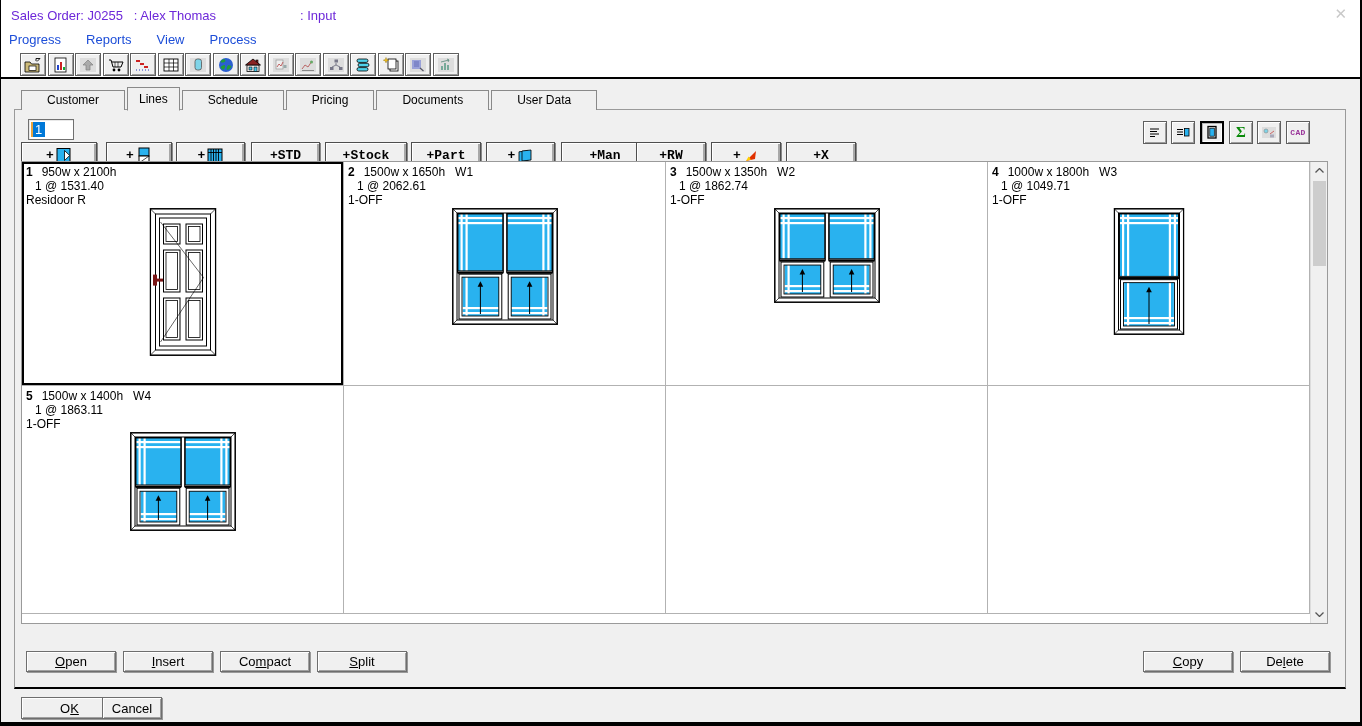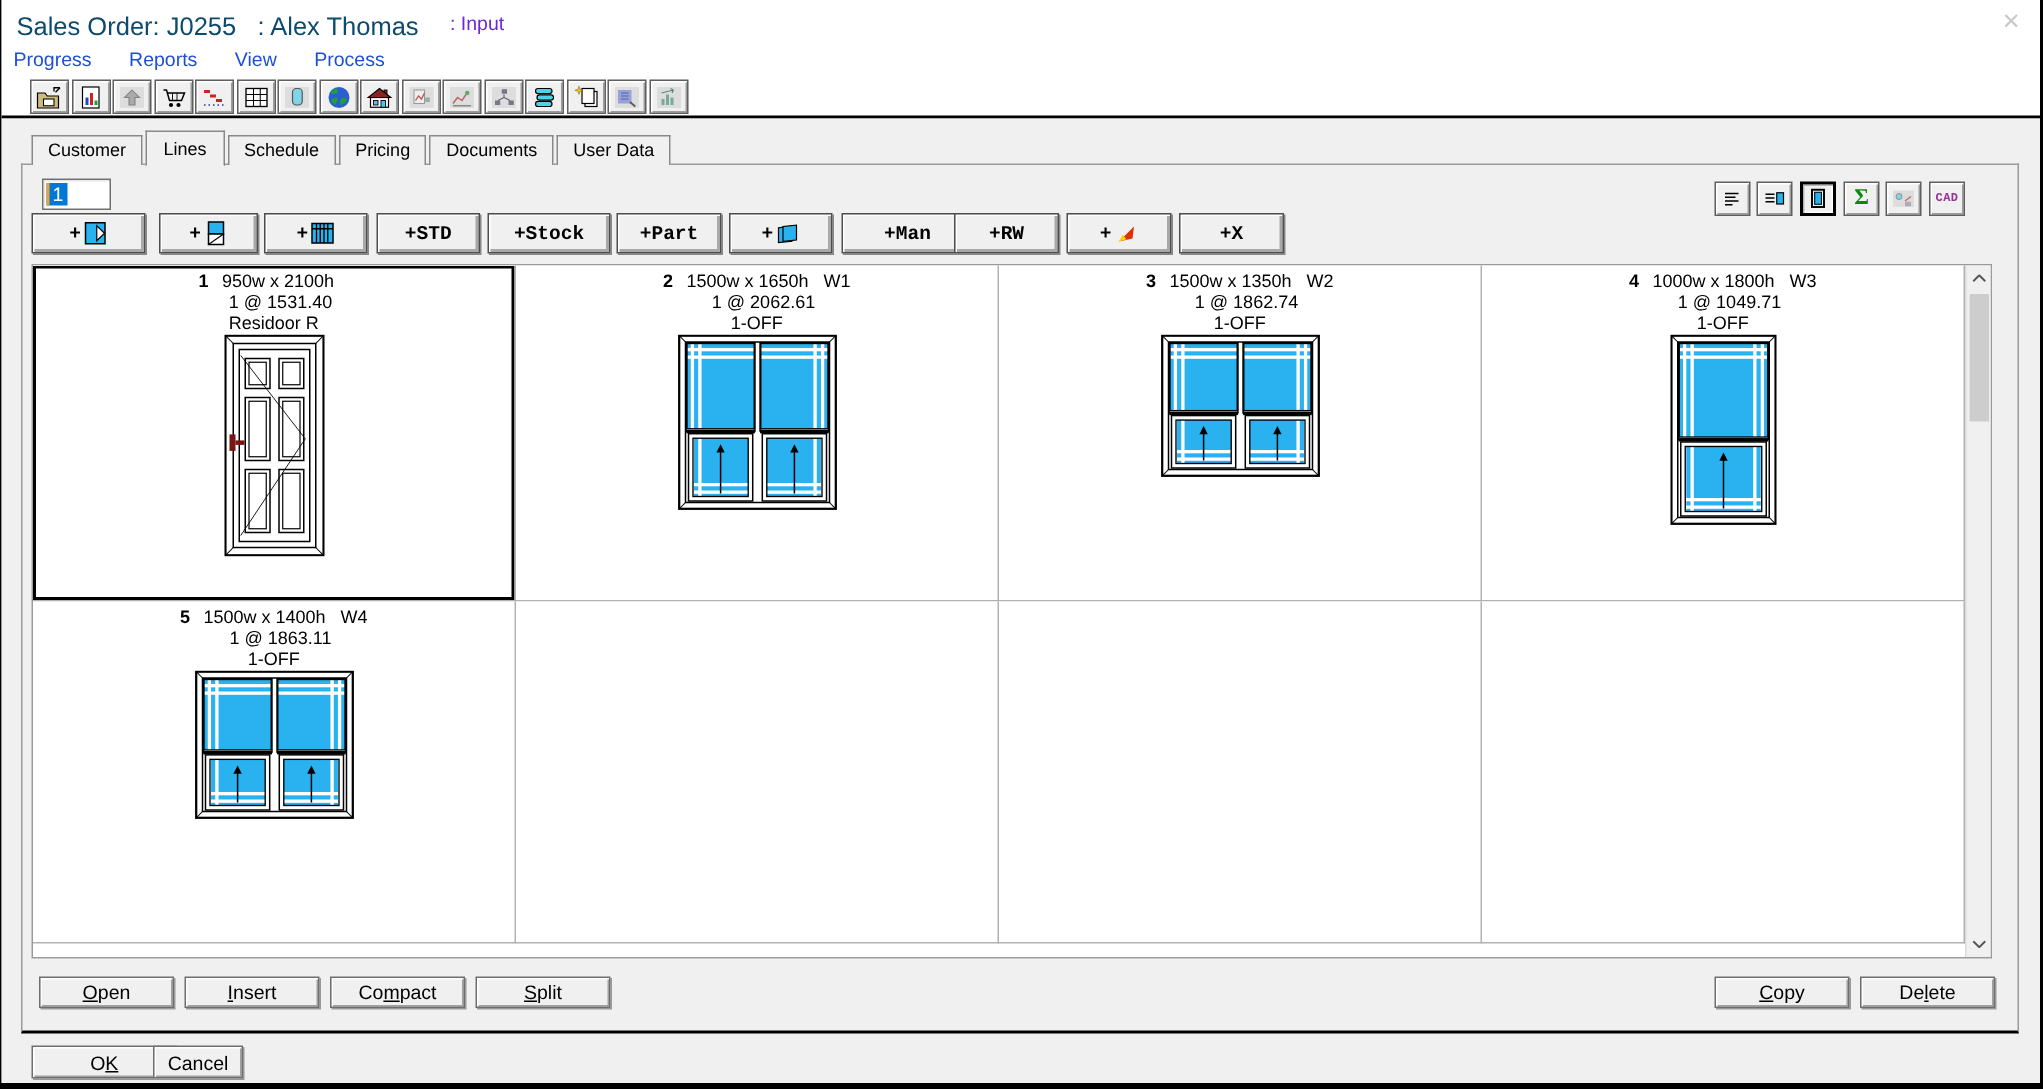--- a/index.html
+++ b/index.html
@@ -3,35 +3,35 @@
 <meta charset="utf-8">
 <style>
   * { box-sizing: border-box; margin:0; padding:0; }
   html,body { width:1362px; height:726px; overflow:hidden; background:#fff;
     font-family:"Liberation Sans", sans-serif; }
   .window { position:relative; width:1362px; height:726px; background:#f0f0f0;
     border-left:1px solid #000; border-right:2px solid #000; border-bottom:4px solid #000; overflow:hidden; }
 
   
   .titlebar { position:relative; height:30px; background:#fff; }
-  .titlebar .tl { position:absolute; left:10px; top:8px; font-size:17px; color:#0c4a6e; white-space:pre; }
+  .titlebar .tl { position:absolute; left:10px; top:8px; font-size:13px; color:#6d28d9; white-space:pre; }
   .titlebar .tr { position:absolute; left:283px; top:8px; font-size:13px; color:#6d28d9; white-space:pre;margin-left:16px; }
   .titlebar .close { position:absolute; right:13px; top:5px; font-size:15px; color:#c9c9c9; cursor:default; }
   .menubar { height:22px; background:#fff; display:flex; padding-left:8px; }
   .mi { font-size:13px; padding:2px 0 4px; margin-right:25px; color:#1d4ed8; }
   .toolbar { height:25px; background:#fff; padding:1px 0 0 19px; display:flex; }
   .tbtn { width:26px; height:23px; margin-right:1.5px; background:#f0f0f0; border:1px solid #5f5f5f;
     box-shadow:inset 1px 1px 0 #fff, inset -1px -1px 0 #9c9c9c; display:flex; align-items:center; justify-content:center; padding:0; }
   .blackline { height:2px; background:#000; }
 
   
   .main { position:absolute; top:79px; left:0; right:0; bottom:0; background:#f0f0f0; }
 
   .tabs { position:absolute; left:20px; top:8px; display:flex; align-items:flex-end; z-index:3; }
-  .tab { background:#f0f0f0; border:1px solid #898989; border-bottom:none; padding:2px 10px 3px; font-size:12px;
+  .tab { background:#f0f0f0; border:1px solid #898989; border-bottom:none; padding:2px 25px 3px; font-size:12px;
     margin-right:2px; position:relative; }
   .tab.active { padding:4px 11px 4px; margin-bottom:-1px; border-bottom:1px solid #f0f0f0; z-index:4; }
 
   .panel { position:absolute; left:13px; top:30px; width:1332px; height:580px;
     border:1px solid #9a9a9a; border-bottom:2px solid #000; background:#f0f0f0; }
 
   
   .linenum { position:absolute; left:13px; top:9px; width:46px; height:21px; background:#fff;
     border:1px solid #707070; box-shadow:inset 1px 1px 0 #e8e8e8; padding:2px 2px; font-size:13px; }
   .linenum .sel { background:var(--selection); color:#fff; padding:0 3px 0 2px; border-left:2px solid #e8a33d; }
@@ -43,21 +43,21 @@
     display:flex; align-items:center; justify-content:center; gap:2px; }
 
   
   .vbtn { position:absolute; top:11px; width:24px; height:23px; background:#f0f0f0; border:1px solid #5f5f5f;
     box-shadow:inset 1px 1px 0 #fff, inset -1px -1px 0 #9c9c9c; display:flex; align-items:center; justify-content:center; padding:0; }
   .vbtn.pressed { border:2px solid #000; box-shadow:inset 1px 1px 0 #b5b5b5, inset -1px -1px 0 #fff; }
   .sig { color:var(--sigma); font-weight:bold; font-size:15px; font-family:"Liberation Serif",serif; }
   .cadtxt { color:var(--cad); font-weight:bold; font-size:8px; letter-spacing:0.3px; font-family:"Liberation Mono",monospace; }
 
   
-  .grid { position:absolute; left:6px; top:66px; width:1307px; height:463px; background:#fff; border:1px solid #9a9a9a;text-align:center; }
+  .grid { position:absolute; left:6px; top:51px; width:1307px; height:463px; background:#fff; border:1px solid #9a9a9a; }
   .cells { position:absolute; left:0; top:0; width:1288px; height:461px; display:grid;
     grid-template-columns:repeat(4,322px); grid-template-rows:224px 228px; }
   .cell { position:relative; border-right:1px solid #b2b2b2; border-bottom:1px solid #b2b2b2;
     padding:3px 4px; font-size:12px; line-height:14px; color:#000; background:#fff; }
   .cell.sel { box-shadow:inset 0 0 0 2px #000; }
   .l1 .num { font-weight:bold; margin-right:9px; }
   .l1 .ref { margin-left:10px; }
   .l2 { padding-left:9px; }
   .draw { position:absolute; top:46px; left:50%; transform:translateX(-50%); }
 

